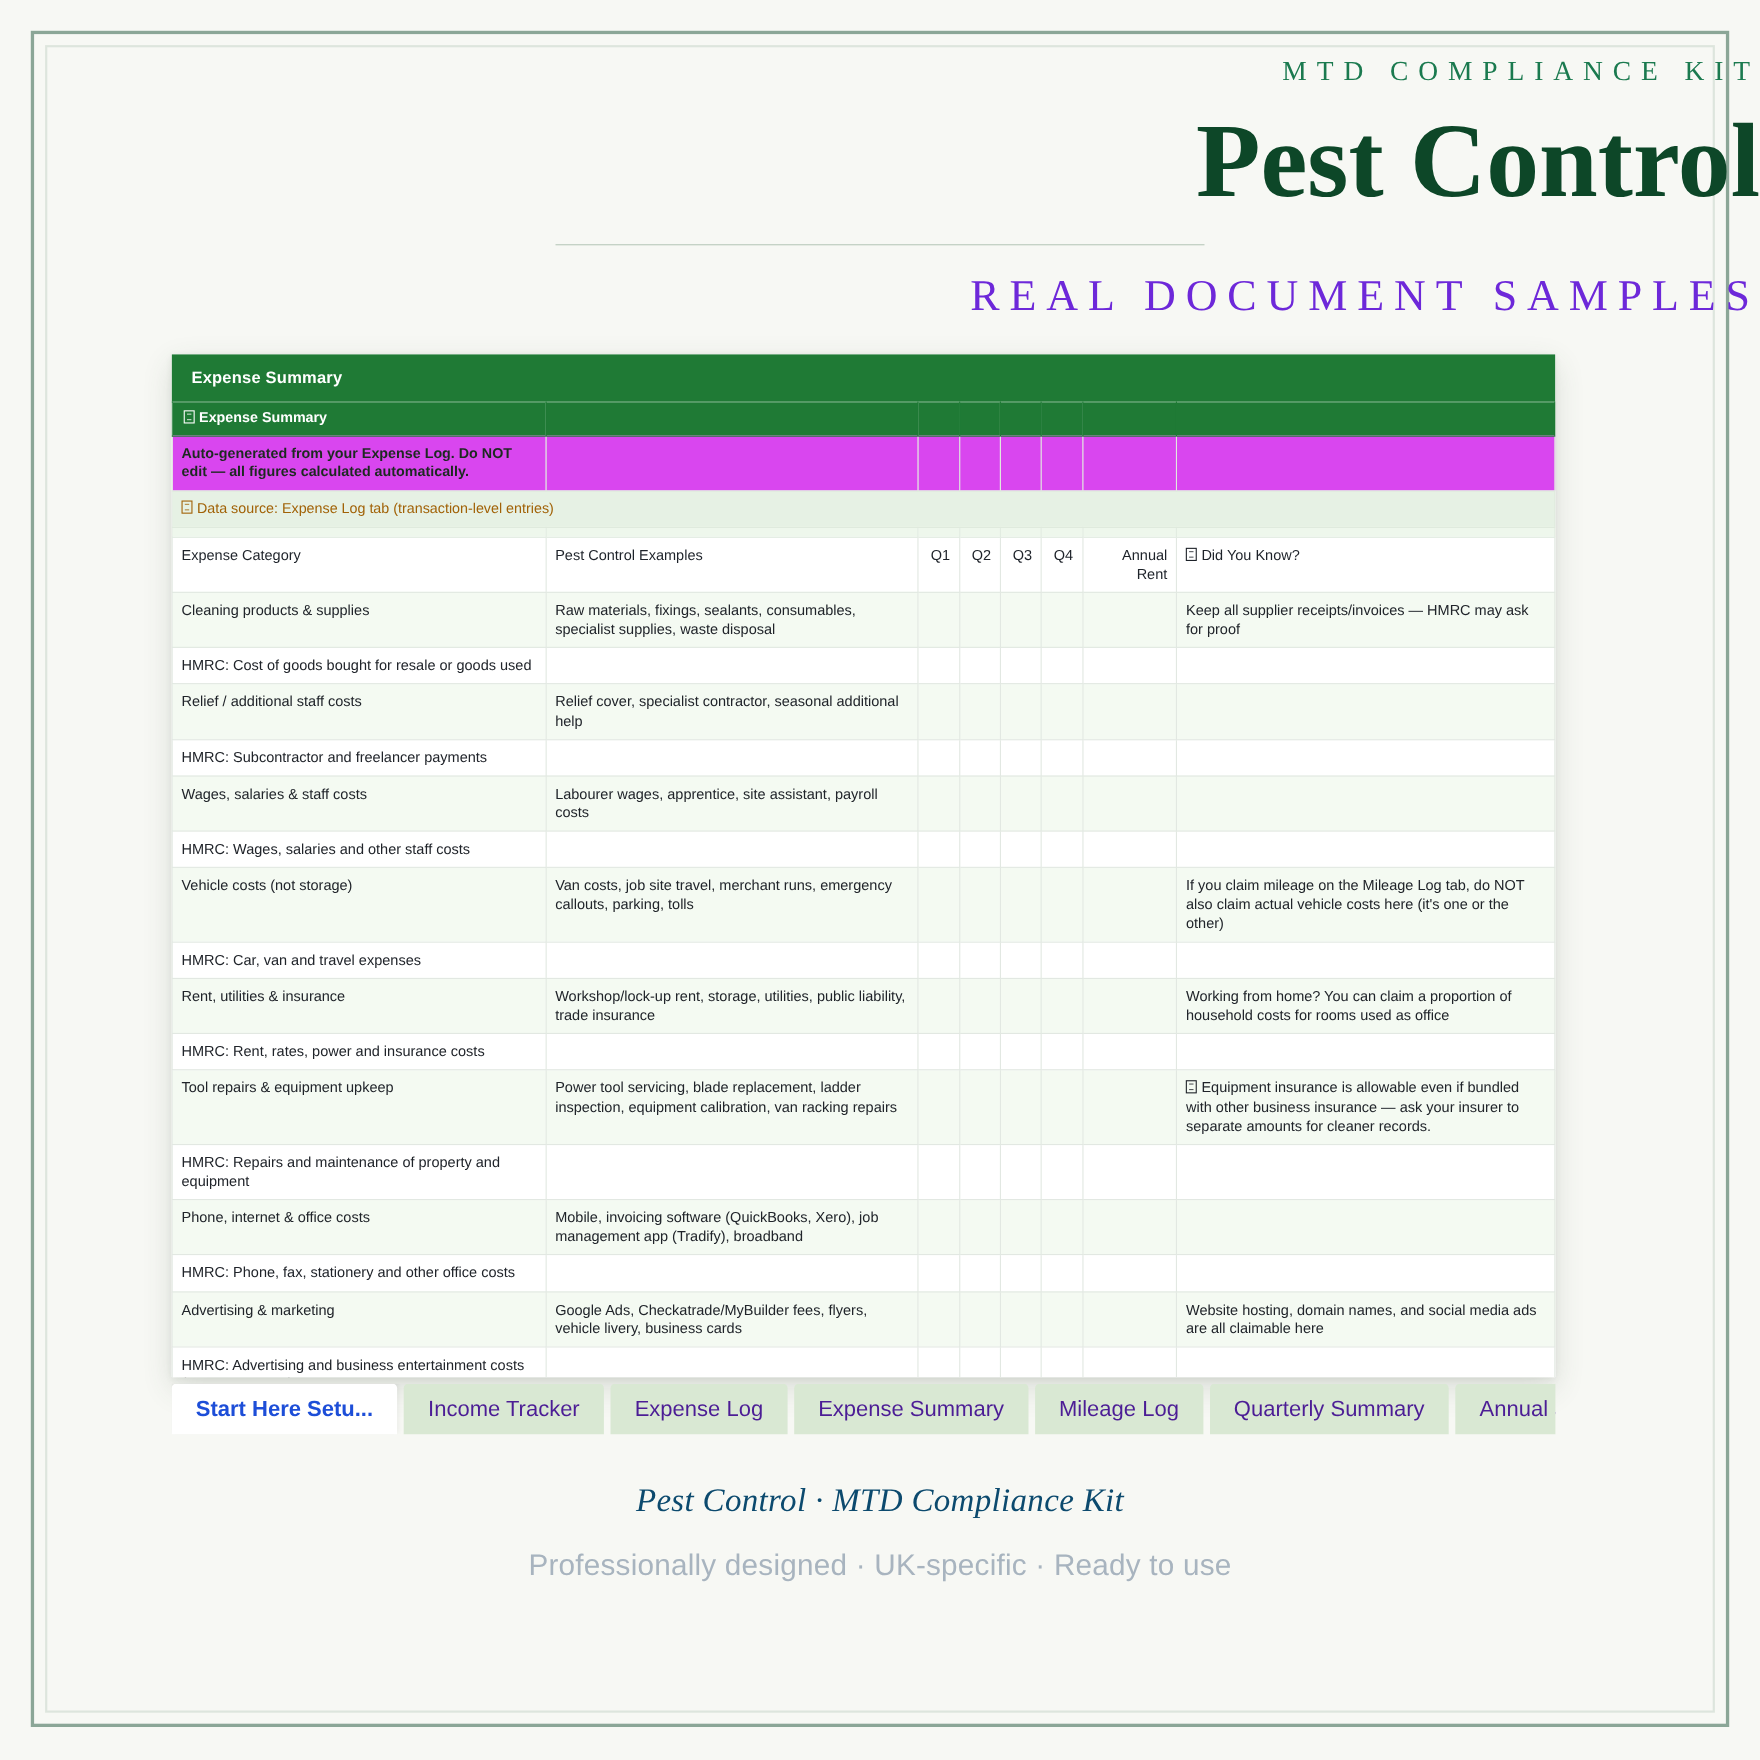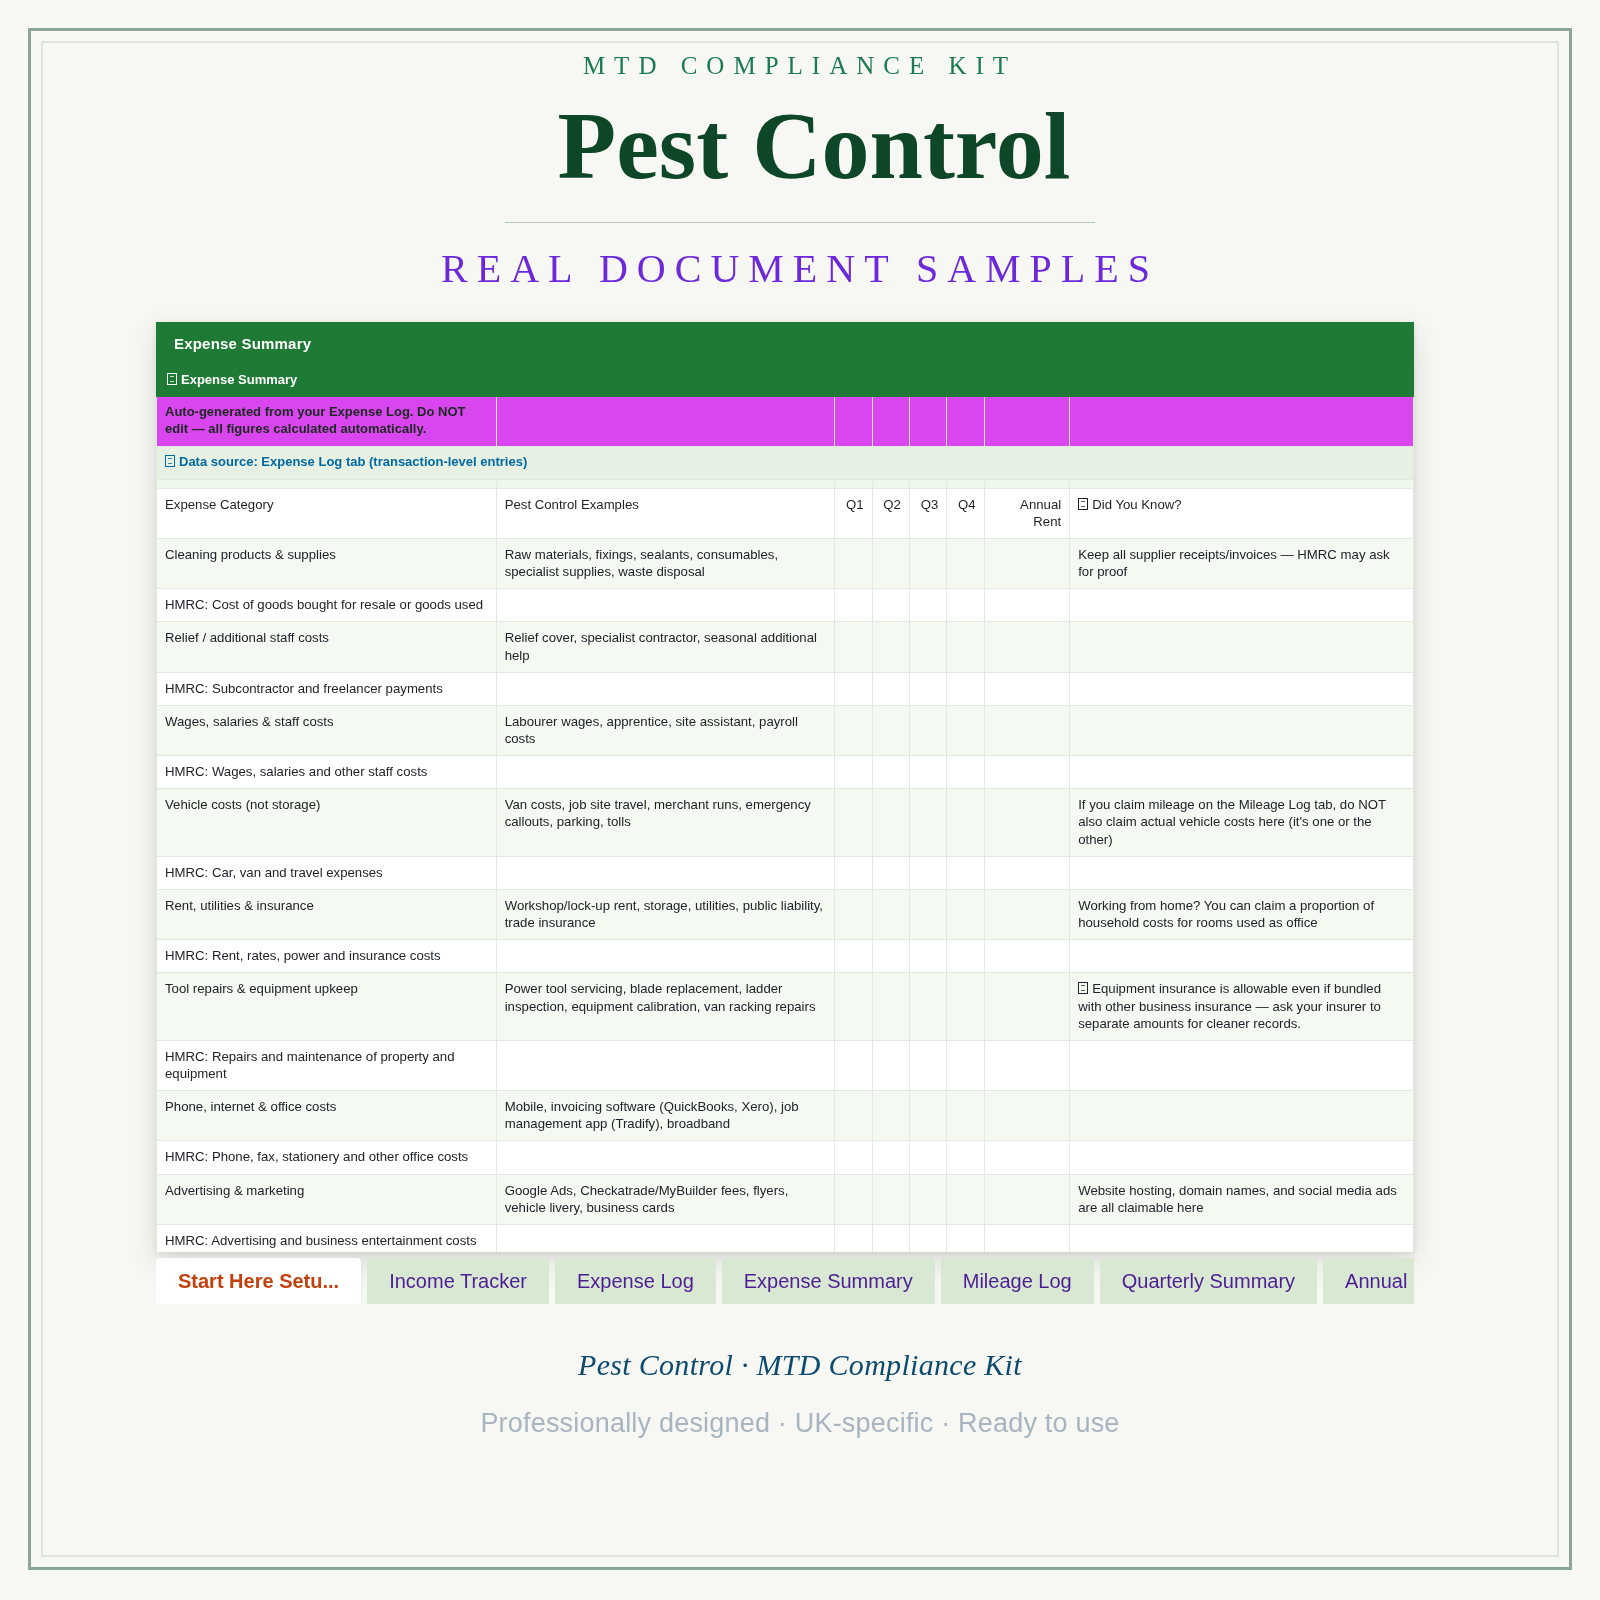--- a/index.html
+++ b/index.html
@@ -18,21 +18,21 @@
     border:3px solid #8ba697;
     pointer-events:none;
   }
   #inner-frame{
     position:absolute; left:41px; top:41px; right:41px; bottom:43px;
     border:2px solid #dde5dd;
     pointer-events:none;
   }
 
   
-  #header{ position:absolute; left:0; right:0; top:52px; text-align:center; }
+  #header{ position:absolute; left:0; right:0; top:52px; text-align:right; }
   #eyebrow{
     font-family:"Liberation Serif", serif;
     font-size:25px; letter-spacing:9px; color:#1b7a4f; font-weight:400;
     margin-bottom:18px;
   }
   #main-title{
     font-family:"Liberation Serif", serif;
     font-size:96px; line-height:1.0; color:#0d4728; font-weight:700;
     letter-spacing:0px;
     padding-left:28px;
@@ -76,21 +76,21 @@
 
   tr.band-head td{
     background:#1f7a35; color:#ffffff; font-weight:700; font-size:13px;
     border-color:#1f7a35; padding:6px 8px 7px 10px; height:23px;
   }
   tr.band-note td{
     background:#d946ef; font-weight:700; font-size:13px; color:#1c2a20;
     border-color:#dfeadd;
   }
   tr.band-src td{
-    background:#e6f1e4; font-weight:700; font-size:13px; color:#0369a1;
+    background:#e6f1e4; font-weight:400; font-size:13px; color:#a16207;
     border-color:#dfeadd;
   }
   tr.band-gap td{ background:#eef7ec; height:9px; padding:0; border-color:#e2ece1; }
 
   tr.colhead td{ background:#ffffff; font-size:13.2px; color:#1d2229; font-weight:400; }
   tr.colhead td.ctr{ text-align:right; }
 
   tr.r-main td{ background:#f4faf2; }
   tr.r-hmrc td{ background:#ffffff; }
   td.ctr{ text-align:center; }
@@ -128,21 +128,21 @@
     display:flex; align-items:center; justify-content:center;
     padding:0 22px;
     background:#d9e8d3;
     color:#4c1d95;
     font-size:20px;
     border-top-left-radius:4px; border-top-right-radius:4px;
     white-space:nowrap;
     flex:0 0 auto;
   }
   .tab.active{
-    background:#ffffff; color:#c2410c; font-weight:700;
+    background:#ffffff; color:#1d4ed8; font-weight:700;
     box-shadow:0 -2px 5px rgba(0,0,0,0.06);
   }
 
   
   #footer{ position:absolute; left:0; right:0; top:1348px; text-align:center; }
   #footer-line1{
     font-family:"Liberation Serif", serif; font-style:italic;
     font-size:30px; color:#0c4a6e; letter-spacing:.3px;
   }
   #footer-line2{

